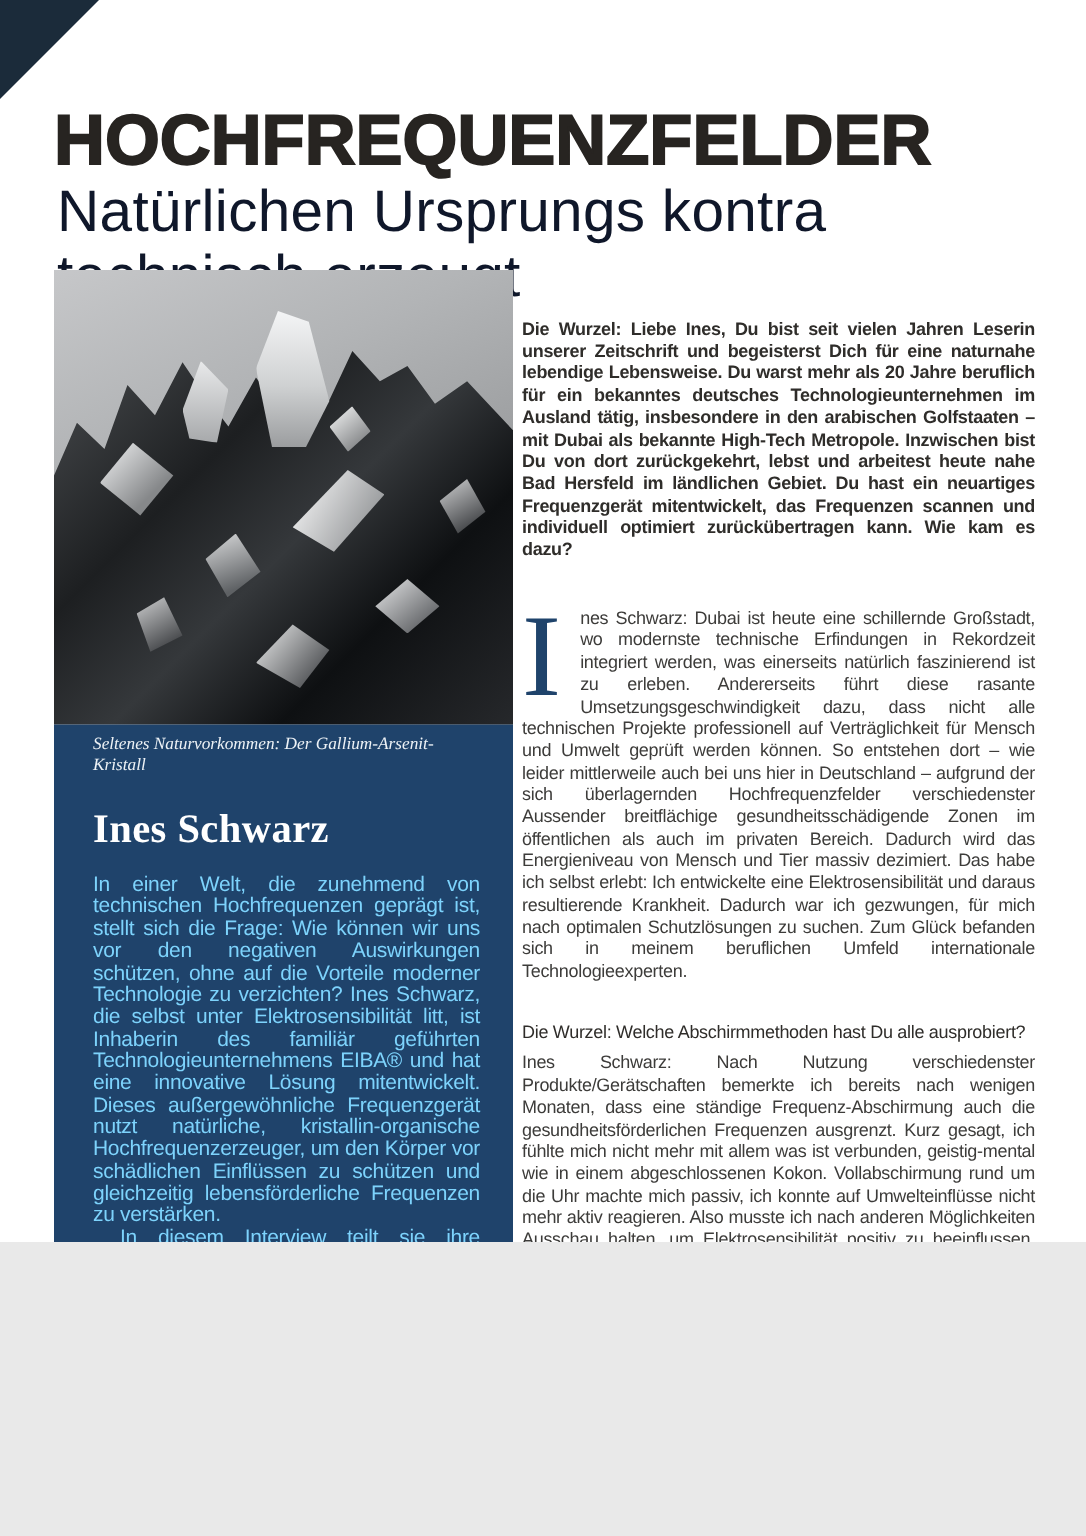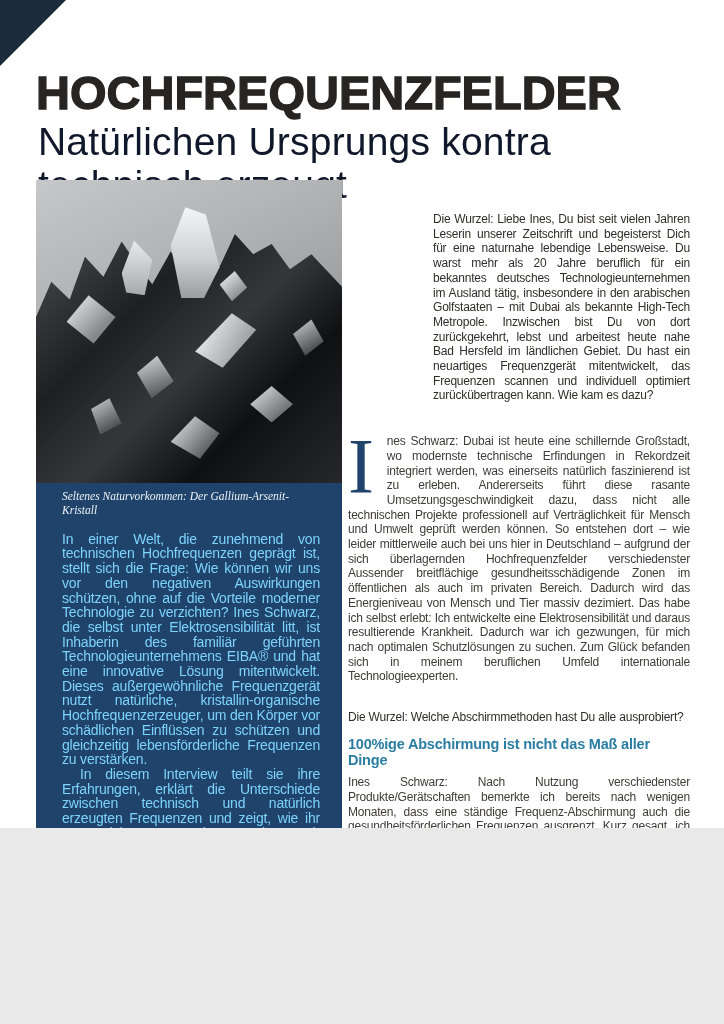--- a/index.html
+++ b/index.html
@@ -53,21 +53,21 @@
            font-size:11.5px;line-height:1.25;color:#edf2f6;}
   .author{margin:19px 22px 0 26px;font-family:"Liberation Serif",serif;font-weight:bold;
           font-size:27px;letter-spacing:0.3px;color:#ffffff;}
   .lp{margin:14px 22px 0 26px;font-size:14px;line-height:14.7px;letter-spacing:-0.2px;
       text-align:justify;color:#7dd3fc;}
   .lp.indent{margin-top:0;text-indent:18px;}
 
   
   .right-col{position:absolute;left:348px;top:212px;width:342px;color:#3d3c3a;
              font-size:12px;line-height:14.7px;letter-spacing:-0.2px;}
-  .q1{margin-left:85px;font-weight:normal;text-align:justify;color:#2f2d2a;}
+  .q1{font-weight:bold;text-align:justify;color:#2f2d2a;}
   .a1{margin-top:31px;text-align:justify;}
   .dropcap{float:left;font-family:"Liberation Serif",serif;font-size:78px;line-height:58px;
            height:58px;color:#1f436b;margin:3px 13px 0 0;}
   .q2{margin-top:26px;font-weight:normal;color:#2f2d2a;}
   .subhead{margin-top:11px;font-size:14.5px;line-height:1.15;font-weight:bold;color:#2b7da3;}
   .a2{margin-top:6px;text-align:justify;}
 
   
   .footer-bar{position:absolute;left:36px;top:974px;width:654px;height:20px;background:#2f4f60;
               border-top:2px solid #c6cfd4;box-sizing:border-box;}
@@ -100,31 +100,31 @@
       <div class="fc f1"></div>
       <div class="fc f2"></div>
       <div class="fc f3"></div>
       <div class="fc f4"></div>
       <div class="fc f5"></div>
       <div class="fc f6"></div>
       <div class="fc f7"></div>
       <div class="fc f8"></div>
     </div>
     <div class="caption">Seltenes Naturvorkommen: Der Gallium-Arsenit-Kristall</div>
+    <div class="author">Ines Schwarz</div>
     <div class="lp">In einer Welt, die zunehmend von technischen Hochfrequenzen geprägt ist, stellt sich die Frage: Wie können wir uns vor den negativen Auswirkungen schützen, ohne auf die Vorteile moderner Technologie zu verzichten? Ines Schwarz, die selbst unter Elektrosensibilität litt, ist Inhaberin des familiär geführten Technologieunternehmens EIBA® und hat eine innovative Lösung mitentwickelt. Dieses außergewöhnliche Frequenzgerät nutzt natürliche, kristallin-organische Hochfrequenzerzeuger, um den Körper vor schädlichen Einflüssen zu schützen und gleichzeitig lebensförderliche Frequenzen zu verstärken.</div>
     <div class="lp indent">In diesem Interview teilt sie ihre Erfahrungen, erklärt die Unterschiede zwischen technisch und natürlich erzeugten Frequenzen und zeigt, wie ihr Gerät nicht nur Menschen, sondern auch Pflanzen und Tieren zugutekommt. Ein faszinierender Einblick in aktuelle Möglichkeiten und zukünftige Entwicklungen der Gesundheits- und Umwelttechnologie.</div>
   </div>
 
   <div class="right-col">
     <div class="q1">Die Wurzel: Liebe Ines, Du bist seit vielen Jahren Leserin unserer Zeitschrift und begeisterst Dich für eine naturnahe lebendige Lebensweise. Du warst mehr als 20 Jahre beruflich für ein bekanntes deutsches Technologieunternehmen im Ausland tätig, insbesondere in den arabischen Golfstaaten – mit Dubai als bekannte High-Tech Metropole. Inzwischen bist Du von dort zurückgekehrt, lebst und arbeitest heute nahe Bad Hersfeld im ländlichen Gebiet. Du hast ein neuartiges Frequenzgerät mitentwickelt, das Frequenzen scannen und individuell optimiert zurückübertragen kann. Wie kam es dazu?</div>
     <div class="a1">
       <span class="dropcap">I</span><span>nes Schwarz: Dubai ist heute eine schillernde Großstadt, wo modernste technische Erfindungen in Rekordzeit integriert werden, was einerseits natürlich faszinierend ist zu erleben. Andererseits führt diese rasante Umsetzungsgeschwindigkeit dazu, dass nicht alle technischen Projekte professionell auf Verträglichkeit für Mensch und Umwelt geprüft werden können. So entstehen dort – wie leider mittlerweile auch bei uns hier in Deutschland – aufgrund der sich überlagernden Hochfrequenzfelder verschiedenster Aussender breitflächige gesundheitsschädigende Zonen im öffentlichen als auch im privaten Bereich. Dadurch wird das Energieniveau von Mensch und Tier massiv dezimiert. Das habe ich selbst erlebt: Ich entwickelte eine Elektrosensibilität und daraus resultierende Krankheit. Dadurch war ich gezwungen, für mich nach optimalen Schutzlösungen zu suchen. Zum Glück befanden sich in meinem beruflichen Umfeld internationale Technologieexperten.</span>
     </div>
     <div class="q2">Die Wurzel: Welche Abschirmmethoden hast Du alle ausprobiert?</div>
-    <div class="subhead">100%ige Abschirmung ist nicht das Maß aller Dinge</div>
     <div class="a2">Ines Schwarz: Nach Nutzung verschiedenster Produkte/Gerätschaften bemerkte ich bereits nach wenigen Monaten, dass eine ständige Frequenz-Abschirmung auch die gesundheitsförderlichen Frequenzen ausgrenzt. Kurz gesagt, ich fühlte mich nicht mehr mit allem was ist verbunden, geistig-mental wie in einem abgeschlossenen Kokon. Vollabschirmung rund um die Uhr machte mich passiv, ich konnte auf Umwelteinflüsse nicht mehr aktiv reagieren. Also musste ich nach anderen Möglichkeiten Ausschau halten, um Elektrosensibilität positiv zu beeinflussen. Dabei ist zu berücksichtigen, dass wir uns täglich in dynamischen, sich stets wandelnden Wellenfeldern bewegen, die in Resonanzen mit dem Sonnenlicht gehen. Viele positive evolutionsbegleitende Effekte, die aus diesem komplexen Wellencocktail für Mensch, Tier und Pflanze hervorgehen, können wir heute überhaupt noch nicht messen, nur erahnen. Fakt ist, diese Felder enthalten und übertragen unterschiedlichste Informationspakete, die mit unseren Wahrnehmungszentren im Gehirn interagieren. Und da sind wir schon bei den Einflüssen von Hochfrequenz.</div>
   </div>
 
   <div class="footer-bar"></div>
   <div class="page-num">28</div>
   <div class="issue">Ausgabe 2/25</div>
   <div class="logo">
     <svg class="logo-leaf" viewBox="0 0 24 12" width="24" height="12">
       <path d="M12 12 C11 6 7 3 2 2 C7 5 9 8 12 12Z" fill="#3f8f3a"></path>
       <path d="M12 12 C12 5 12 3 12 0 C13 4 13 7 12 12Z" fill="#4da344"></path>

